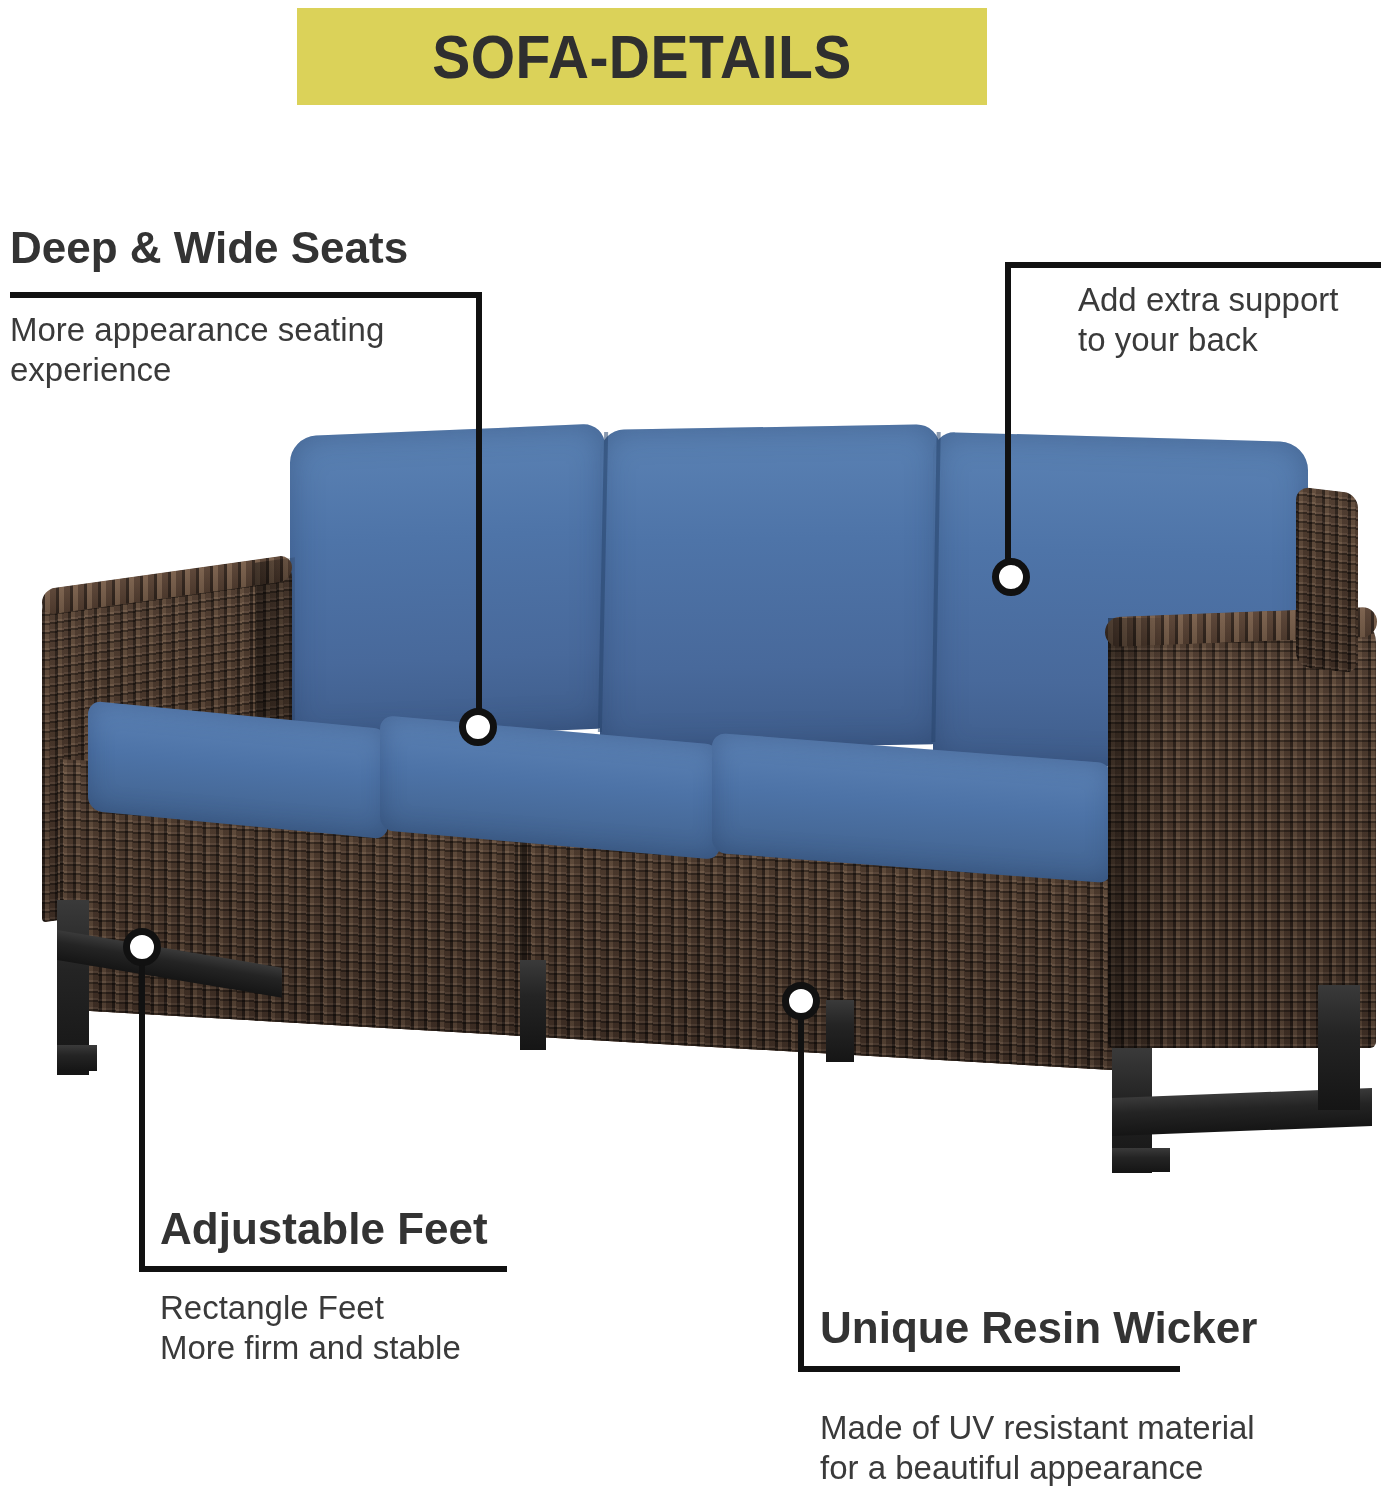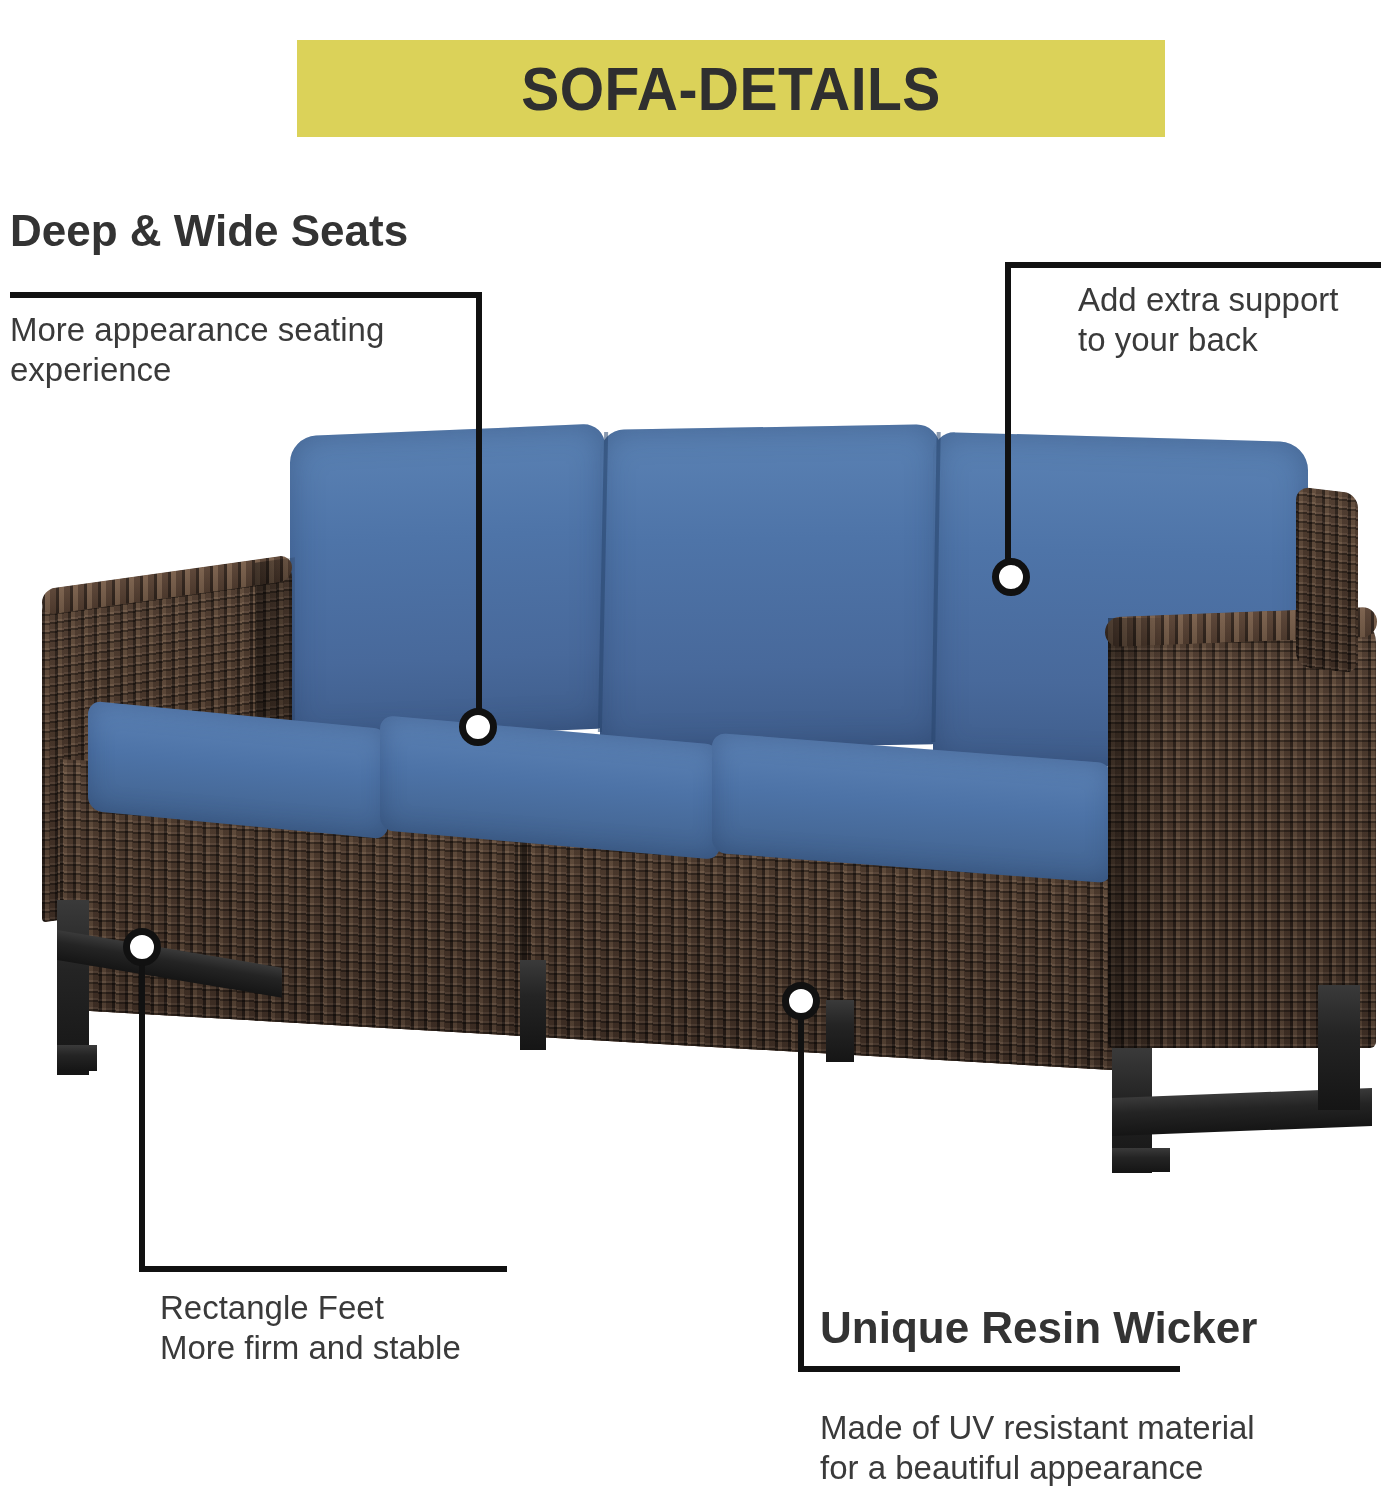--- a/index.html
+++ b/index.html
@@ -8,23 +8,23 @@
     background:#ffffff;
     font-family:"Liberation Sans","DejaVu Sans",sans-serif;
     color:#2d2d2d;
     overflow:hidden;
     position:relative;
   }
   .stage{position:absolute;left:0;top:0;width:1387px;height:1488px;}
 
   
   #title-banner{
-    position:absolute;left:297px;top:8px;width:868px;height:97px;
+    position:absolute;left:297px;top:8px;width:690px;height:97px;
     background:#dbd259;
-    display:flex;align-items:center;justify-content:center;margin-top:32px;
+    display:flex;align-items:center;justify-content:center;
   }
   #title-text{
     font-size:62px;font-weight:bold;letter-spacing:0.5px;
     color:#2f2f2f;
     font-family:"Liberation Sans","DejaVu Sans",sans-serif;
     transform:scaleX(0.92);
   }
 
   
   .callout-title{
@@ -156,35 +156,36 @@
     <div class="metal" style="position:absolute;left:520px;top:960px;width:26px;height:90px;"></div>
     <div class="metal" style="position:absolute;left:826px;top:1000px;width:28px;height:62px;"></div>
 
     <div class="metal" style="position:absolute;left:1112px;top:1048px;width:40px;height:125px;"></div>
     <div class="metal" style="position:absolute;left:1112px;top:1098px;width:260px;height:38px;
                 transform:skewY(-2.2deg);transform-origin:left top;"></div>
     <div class="metal" style="position:absolute;left:1318px;top:985px;width:42px;height:125px;"></div>
     <div class="metal" style="position:absolute;left:1112px;top:1148px;width:58px;height:24px;"></div>
   </div>
 
-  <div class="callout-title" style="left:10px;top:208px;">Deep &amp; Wide Seats</div>
+  <div class="callout-title" style="left:10px;top:225px;">Deep &amp; Wide Seats</div>
   <div class="rule-h" style="left:10px;top:292px;width:472px;"></div>
   <div class="callout-body" style="left:10px;top:310px;width:470px;">More appearance seating
 experience</div>
   <div class="rule-v" style="left:476px;top:292px;height:422px;"></div>
   <div class="marker" style="left:459px;top:708px;"></div>
 
   <div class="rule-h" style="left:1005px;top:262px;width:376px;"></div>
   <div class="callout-body" style="left:1078px;top:280px;width:340px;">Add extra support
 to your back</div>
   <div class="rule-v" style="left:1005px;top:262px;height:306px;"></div>
   <div class="marker" style="left:992px;top:558px;"></div>
 
   <div class="rule-v" style="left:139px;top:960px;height:310px;"></div>
   <div class="marker" style="left:123px;top:928px;"></div>
+  <div class="callout-title" style="left:160px;top:1206px;">Adjustable Feet</div>
   <div class="rule-h" style="left:139px;top:1266px;width:368px;"></div>
   <div class="callout-body" style="left:160px;top:1288px;width:420px;">Rectangle Feet
 More firm and stable</div>
 
   <div class="rule-v" style="left:798px;top:1015px;height:354px;"></div>
   <div class="marker" style="left:782px;top:982px;"></div>
   <div class="callout-title" style="left:820px;top:1305px;">Unique Resin Wicker</div>
   <div class="rule-h" style="left:798px;top:1366px;width:382px;"></div>
   <div class="callout-body" style="left:820px;top:1390px;width:560px;margin-top:18px;">Made of UV resistant material
 for a beautiful appearance</div>

